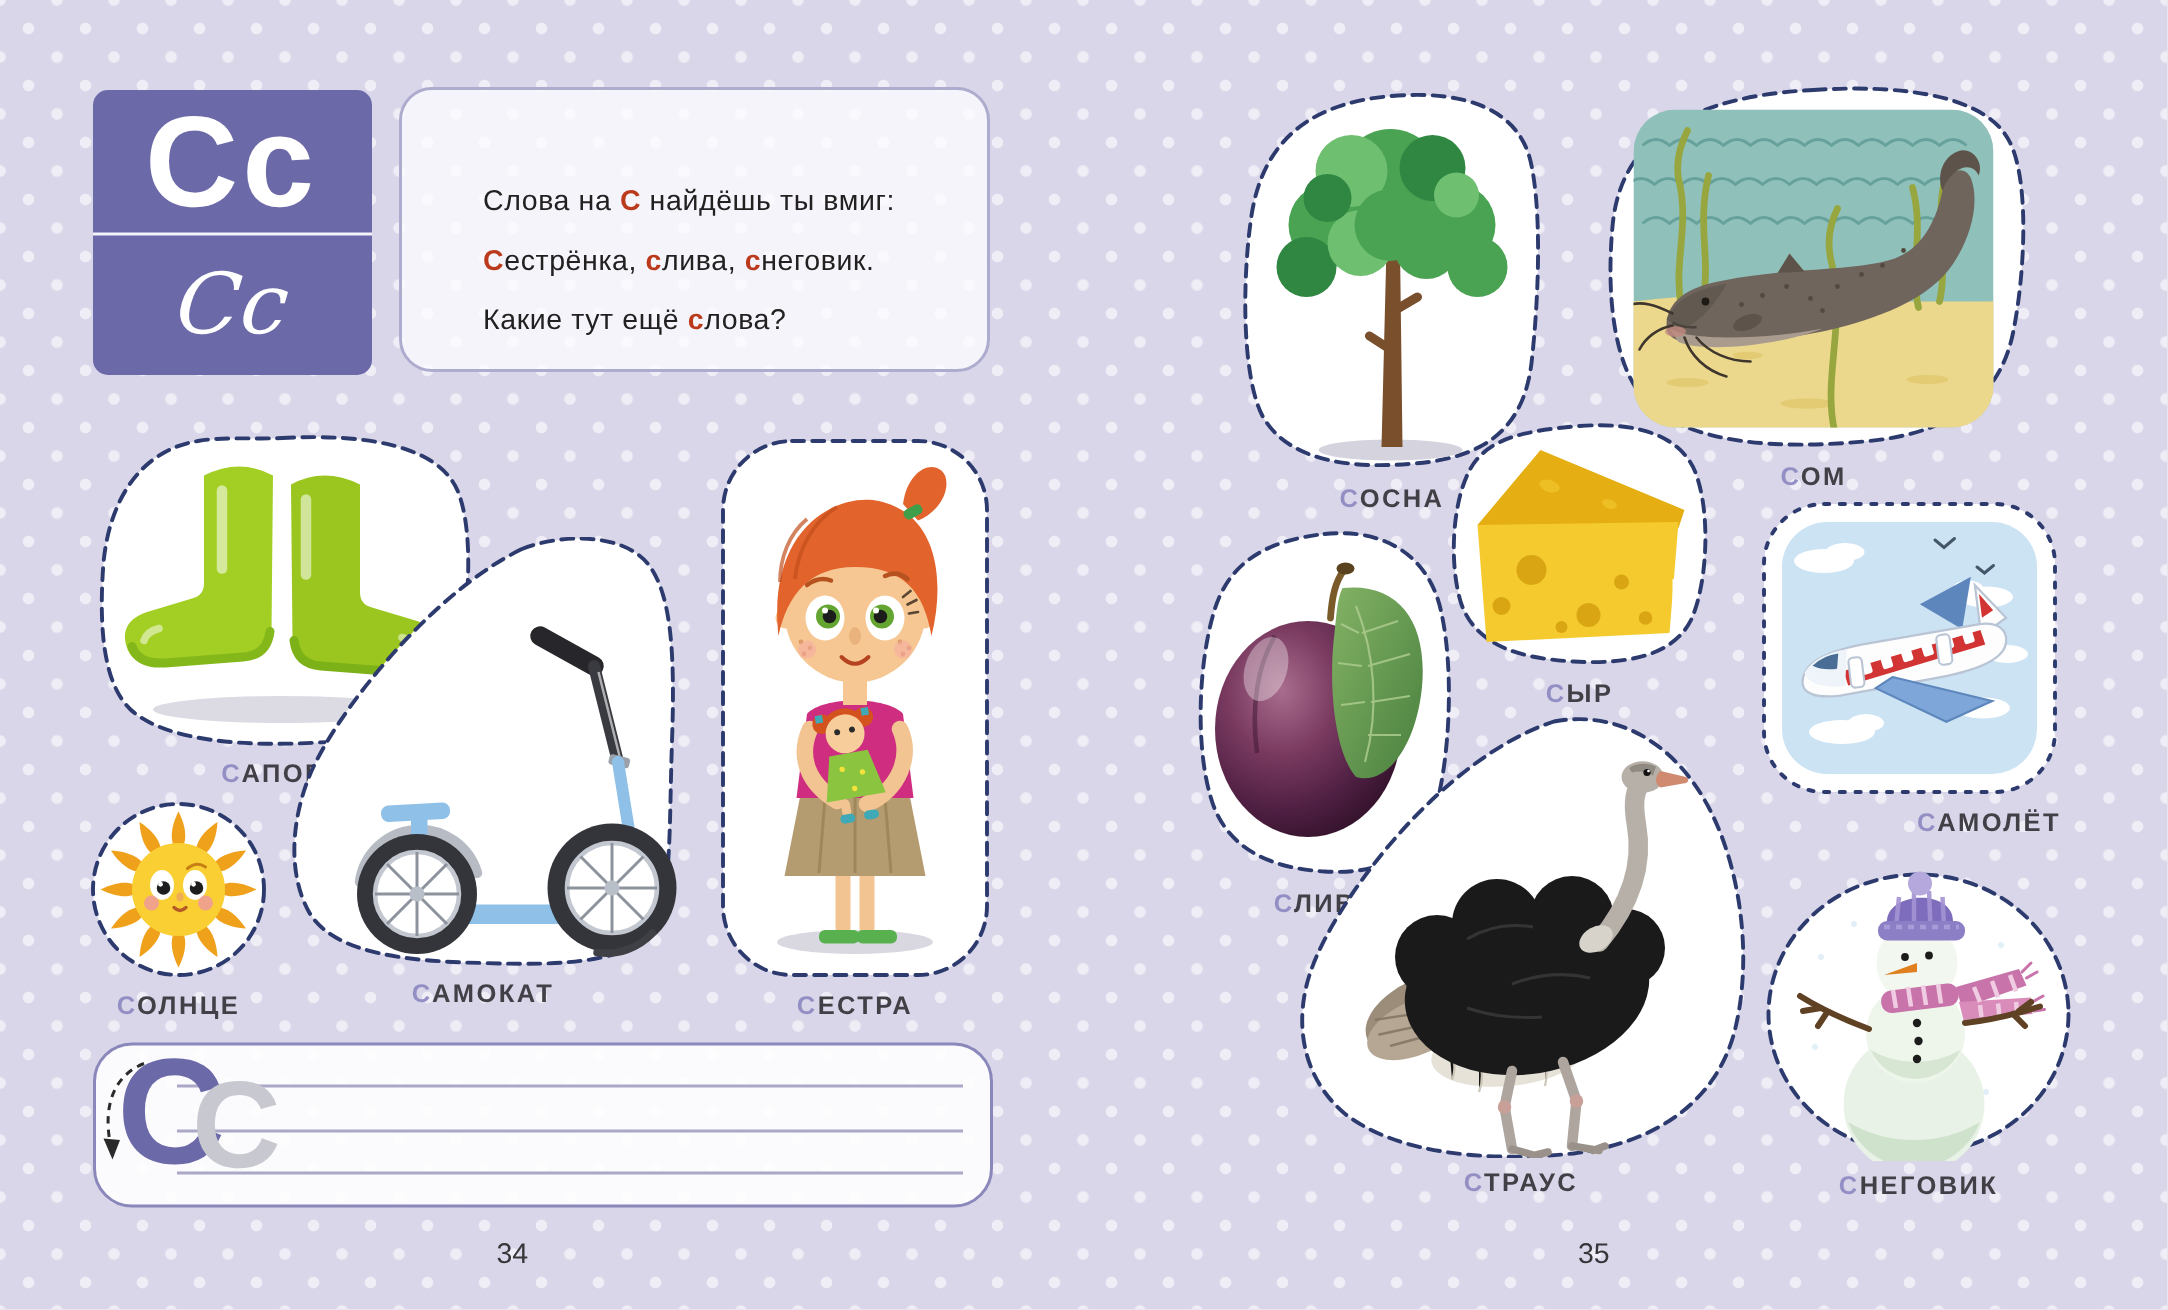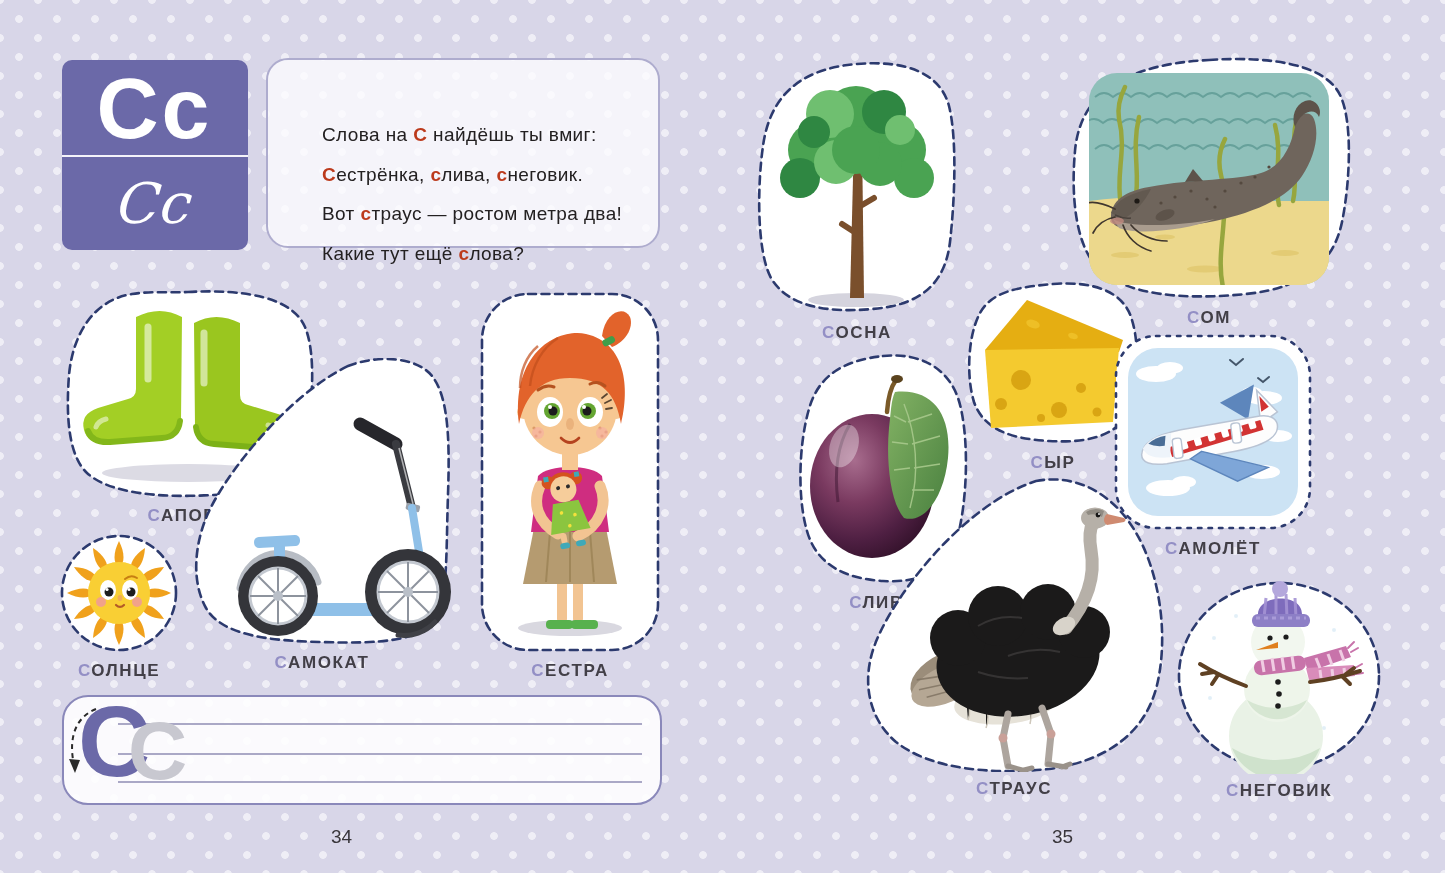--- a/index.html
+++ b/index.html
@@ -48,21 +48,20 @@
   <div class="letter-card">
     <div class="big">Сс</div>
     <div class="divider"></div>
     <div class="cursive">Сс</div>
   </div>
 
   <div class="poem-box">
     <div>
         <div class="poem-line"><span>Слова на </span><span class="red">С</span><span> найдёшь ты вмиг:</span></div>
         <div class="poem-line"><span class="red">С</span><span>естрёнка, </span><span class="red">с</span><span>лива, </span><span class="red">с</span><span>неговик.</span></div>
-        <div class="poem-line"><span>Вот </span><span class="red">с</span><span>траус — ростом метра два!</span></div>
         <div class="poem-line"><span>Какие тут ещё </span><span class="red">с</span><span>лова?</span></div>
       </div>
   </div>
 
   <figure class="item" style="left:62px;top:287px;width:252px;">
     <svg width="252" height="212" viewBox="0 0 252 212">
       <path d="M126,5 C182,2 230,10 243,40 C254,66 251,118 243,154 C235,190 200,206 150,208 C100,211 48,207 25,186 C6,168 4,128 7,88 C11,46 32,13 70,7 C88,4 108,6 126,5 Z" fill="#ffffff" stroke="#2c3a6e" stroke-width="2.6" stroke-dasharray="8 5.5" stroke-linecap="round"></path>
       <ellipse cx="126" cy="186" rx="86" ry="9" fill="#dcdbe4"></ellipse>
       <g>
         <path d="M132,36 Q154,24 178,36 L178,108 Q178,116 186,118 L216,127 Q234,133 230,149 Q226,164 206,162 L150,158 Q134,156 133,140 Z" fill="#9ac61f"></path>
@@ -251,21 +250,21 @@
     <svg width="40" height="78" style="position:absolute;left:-2px;top:6px">
       <path d="M34,6 C14,14 6,34 12,62" stroke="#2a2a2a" stroke-width="2" fill="none" stroke-dasharray="5 4"></path>
       <path d="M7,56 L13,70 L18,57 Z" fill="#2a2a2a"></path>
     </svg>
     <div class="writing-big">С</div>
     <div class="writing-trace">С</div>
   </div>
 
   <div class="page-number" style="left:331px;top:826px">34</div>
 
-  <figure class="item" style="left:752px;top:58px;width:210px;">
+  <figure class="item" style="left:823px;top:58px;width:210px;">
     <svg width="210" height="258" viewBox="0 0 210 258">
       <path d="M105,6 C152,2 188,14 197,48 C205,80 203,140 198,184 C193,225 170,247 120,251 C76,255 36,249 19,220 C5,194 5,130 11,88 C17,44 42,11 105,6 Z" fill="#ffffff" stroke="#2c3a6e" stroke-width="2.6" stroke-dasharray="8 5.5" stroke-linecap="round"></path>
       <ellipse cx="104" cy="242" rx="48" ry="7" fill="#d5d4de"></ellipse>
       <path d="M98,240 L102,80 L110,80 L112,240 Z" fill="#7a4f2c"></path>
       <path d="M104,120 L124,104 M103,95 L88,84 M105,150 L122,140 M104,175 L90,166" stroke="#7a4f2c" stroke-width="6" stroke-linecap="round"></path>
       <g>
         <circle cx="104" cy="62" r="34" fill="#4aa352"></circle>
         <circle cx="64" cy="92" r="28" fill="#4aa352"></circle>
         <circle cx="146" cy="92" r="28" fill="#4aa352"></circle>
         <circle cx="78" cy="56" r="24" fill="#6fbf70"></circle>
@@ -399,21 +398,21 @@
         <path d="M112,52 C124,82 128,120 118,156"></path>
         <path d="M116,70 L140,62 M120,92 L148,84 M122,116 L148,112 M120,138 L142,138"></path>
         <path d="M114,70 L102,64 M116,92 L100,90 M118,116 L102,118"></path>
       </g>
     </svg>
     <figcaption class="label">
       <span class="first">С</span><span>ЛИВА</span>
     </figcaption>
   </figure>
 
-  <figure class="item" style="left:1112px;top:332px;width:202px;">
+  <figure class="item" style="left:1172px;top:332px;width:202px;text-align:right;">
     <svg width="202" height="200" viewBox="0 0 202 200">
       <rect x="4" y="4" width="194" height="192" rx="40" fill="#ffffff" stroke="#2c3a6e" stroke-width="2.6" stroke-dasharray="3.5 7" stroke-linecap="round"></rect>
       <rect x="16" y="16" width="170" height="168" rx="30" fill="#cce3f4"></rect>
       <g fill="#ffffff">
         <ellipse cx="44" cy="42" rx="20" ry="8"></ellipse>
           <ellipse cx="58" cy="36" rx="13" ry="6"></ellipse>
         <ellipse cx="152" cy="66" rx="18" ry="7"></ellipse>
           <ellipse cx="140" cy="60" rx="10" ry="5"></ellipse>
         <ellipse cx="56" cy="156" rx="22" ry="8"></ellipse>
           <ellipse cx="72" cy="150" rx="12" ry="6"></ellipse>

